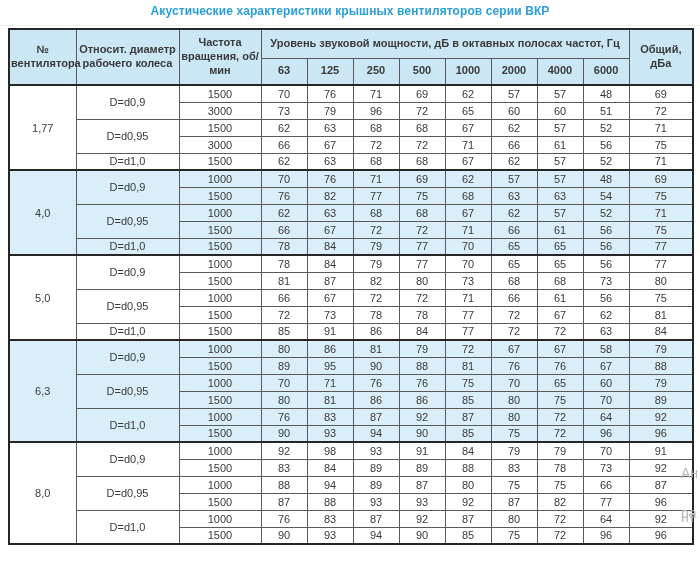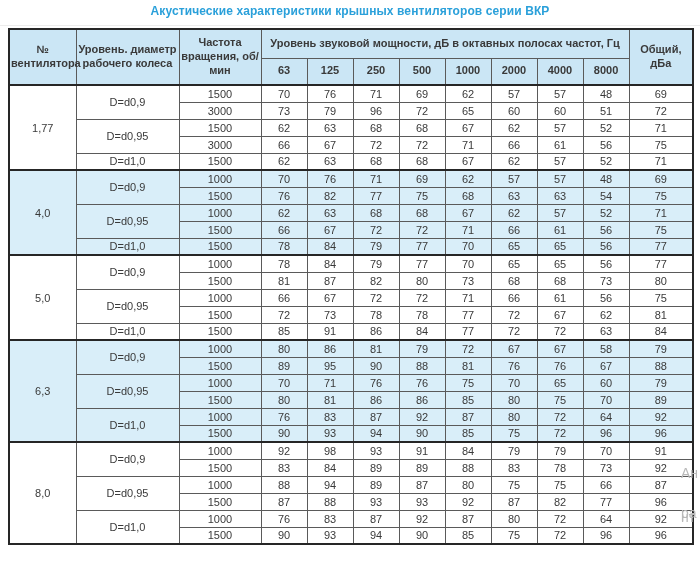--- a/index.html
+++ b/index.html
@@ -96,34 +96,34 @@
         <col style="width:46px">
       <col style="width:46px">
         <col style="width:46px">
         <col style="width:46px">
         <col style="width:46px">
       <col style="width:64px">
     </colgroup>
     <thead>
       <tr class="hrow1">
         <th rowspan="2">№ вентилятора</th>
-        <th rowspan="2">Уровень. диаметр рабочего колеса</th>
+        <th rowspan="2">Относит. диаметр рабочего колеса</th>
         <th rowspan="2">Частота вращения, об/мин</th>
         <th colspan="8">Уровень звуковой мощности, дБ в октавных полосах частот, Гц</th>
         <th rowspan="2">Общий, дБа</th>
       </tr>
       <tr class="hrow2">
         <th>63</th>
         <th>125</th>
         <th>250</th>
         <th>500</th>
         <th>1000</th>
         <th>2000</th>
         <th>4000</th>
-        <th>8000</th>
+        <th>6000</th>
       </tr>
     </thead>
     <tbody>
         <tr class="group-start">
           <td class="fan-cell" rowspan="5">1,77</td>
           <td class="dia-cell" rowspan="2">D=d0,9</td>
           <td class="speed-cell">1500</td>
           <td class="val-cell">70</td>
           <td class="val-cell">76</td>
           <td class="val-cell">71</td>

